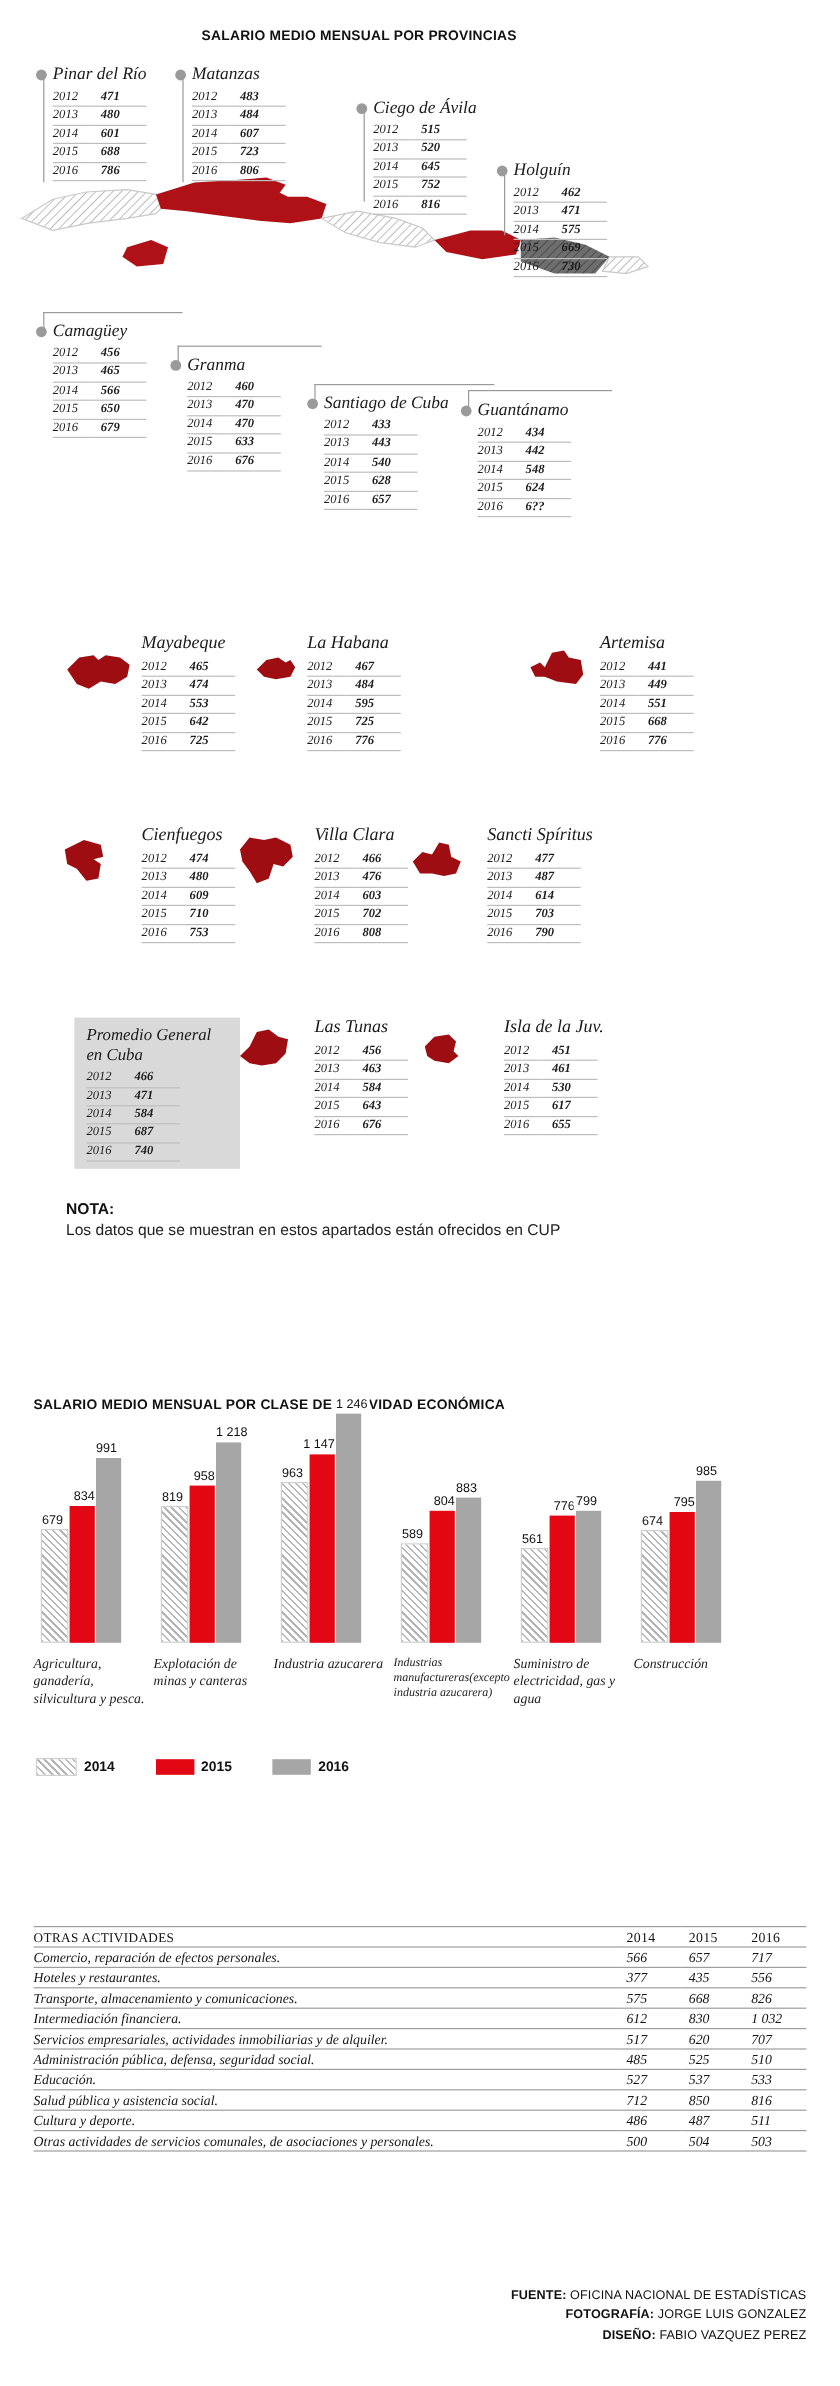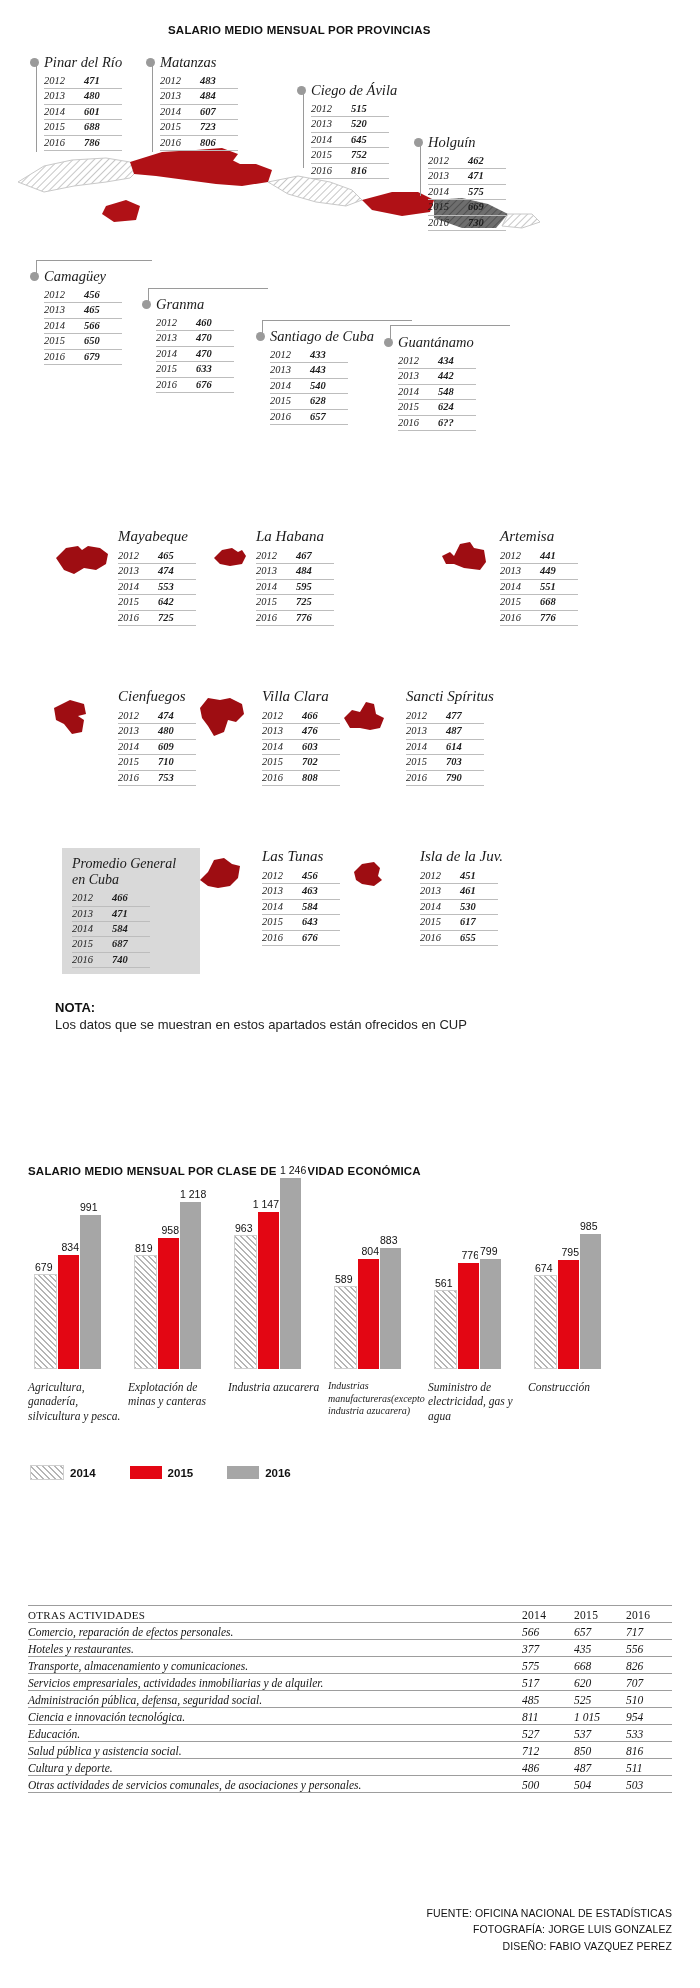--- a/index.html
+++ b/index.html
@@ -107,21 +107,21 @@
     border-top:1px solid #9d9d9d; border-bottom:1px solid #9d9d9d;
     font-weight:normal; font-size:11px;
   }
   #otras thead th.num{font-style:normal; text-align:left; font-variant:normal; font-size:11.5px;}
   #otras td.num, #otras th.num{width:46px; padding-left:6px; border-left:none;}
   #otras td.num{font-style:italic;}
 
   
   #credits{position:absolute; right:28px; top:1905px; text-align:right;}
   #credits div{font-size:10.5px; color:#111; line-height:1.55; letter-spacing:.1px;}
-  #credits b{font-weight:normal;text-align:center;}
+  #credits b{font-weight:bold;text-align:center;}
 </style>
 </head>
 <body>
 
 <div id="map-section">
 
   <div id="title-main" class="section-title">SALARIO MEDIO MENSUAL POR PROVINCIAS</div>
 
   <svg id="cuba-map" viewBox="0 0 540 130">
     <defs>
@@ -853,38 +853,38 @@
           <td class="num">435</td>
           <td class="num">556</td>
         </tr>
       <tr>
           <td>Transporte, almacenamiento y comunicaciones.</td>
           <td class="num">575</td>
           <td class="num">668</td>
           <td class="num">826</td>
         </tr>
       <tr>
+          <td>Intermediación financiera.</td>
+          <td class="num">612</td>
+          <td class="num">830</td>
+          <td class="num">1 032</td>
+        </tr>
+      <tr>
           <td>Servicios empresariales, actividades inmobiliarias y de alquiler.</td>
           <td class="num">517</td>
           <td class="num">620</td>
           <td class="num">707</td>
         </tr>
       <tr>
           <td>Administración pública, defensa, seguridad social.</td>
           <td class="num">485</td>
           <td class="num">525</td>
           <td class="num">510</td>
         </tr>
       <tr>
-          <td>Ciencia e innovación tecnológica.</td>
-          <td class="num">811</td>
-          <td class="num">1 015</td>
-          <td class="num">954</td>
-        </tr>
-      <tr>
           <td>Educación.</td>
           <td class="num">527</td>
           <td class="num">537</td>
           <td class="num">533</td>
         </tr>
       <tr>
           <td>Salud pública y asistencia social.</td>
           <td class="num">712</td>
           <td class="num">850</td>
           <td class="num">816</td>

